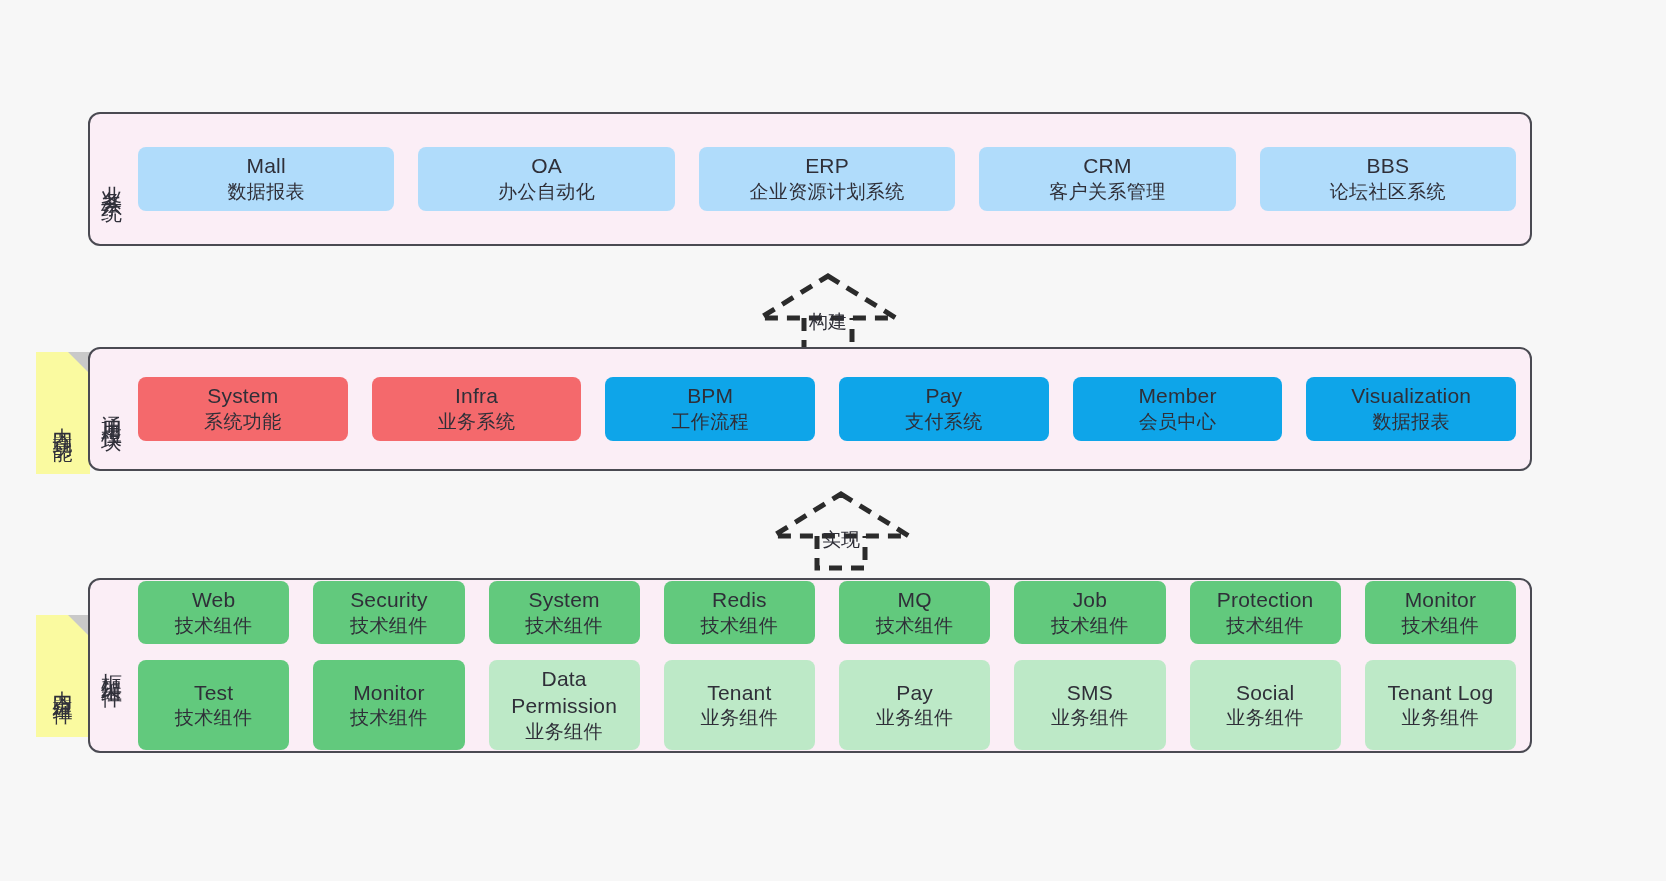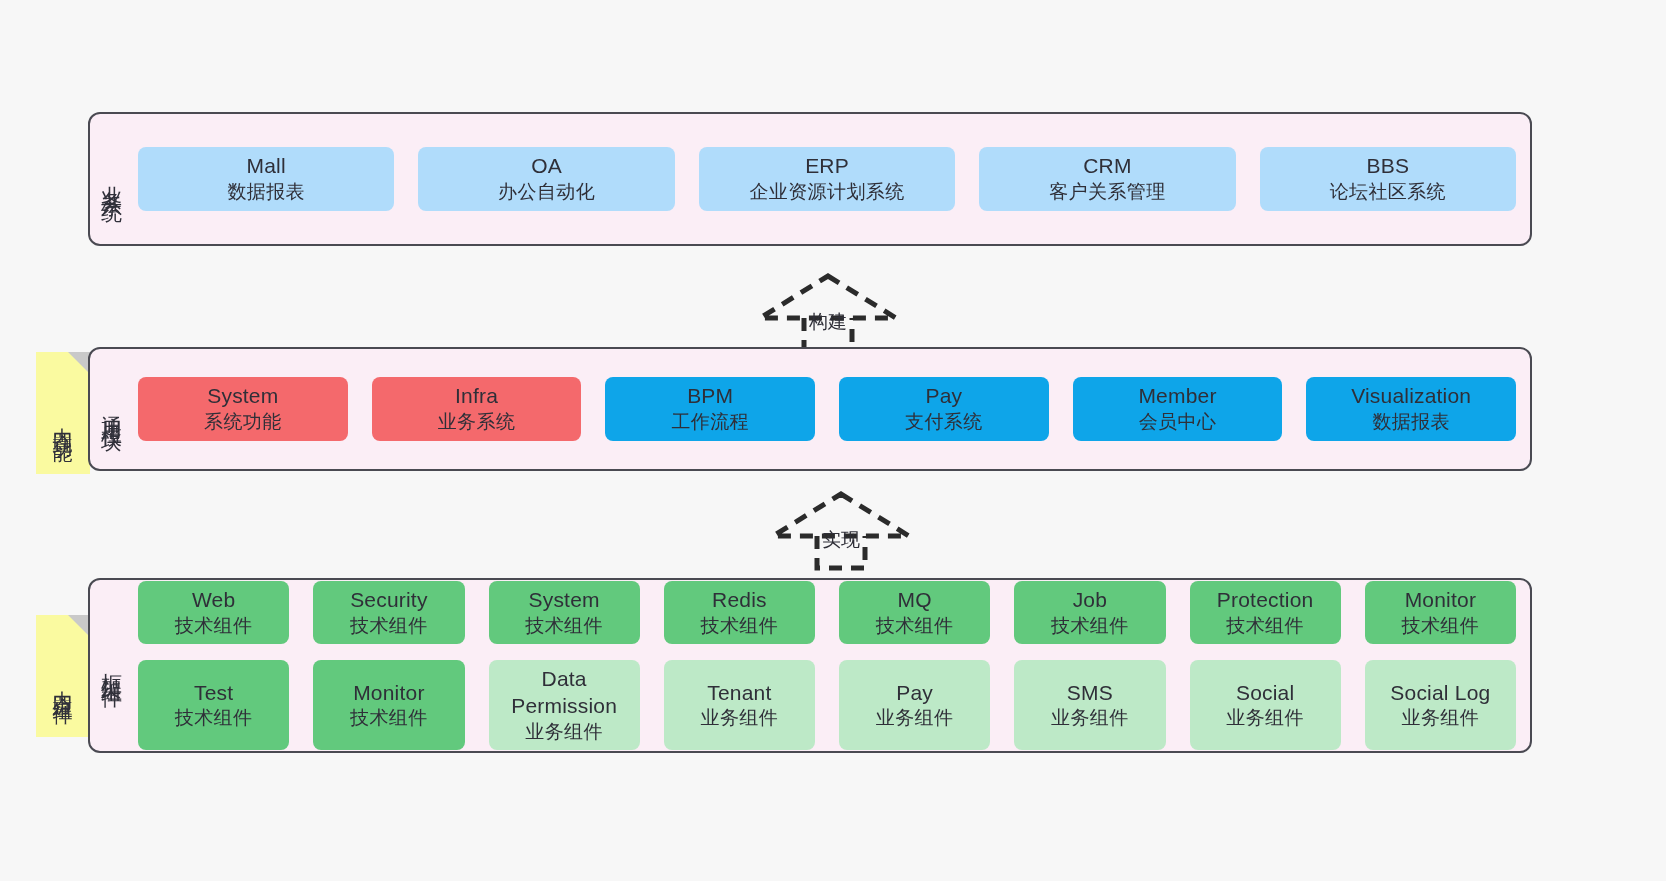--- a/index.html
+++ b/index.html
@@ -285,20 +285,20 @@
         </div>
         <div class="card lgreen">
           <div class="title">SMS</div>
           <div class="sub">业务组件</div>
         </div>
         <div class="card lgreen">
           <div class="title">Social</div>
           <div class="sub">业务组件</div>
         </div>
         <div class="card lgreen">
-          <div class="title">Social Log</div>
+          <div class="title">Tenant Log</div>
           <div class="sub">业务组件</div>
         </div>
       </div>
     </div>
   </div>
 
 </div>
 
 </body></html>

